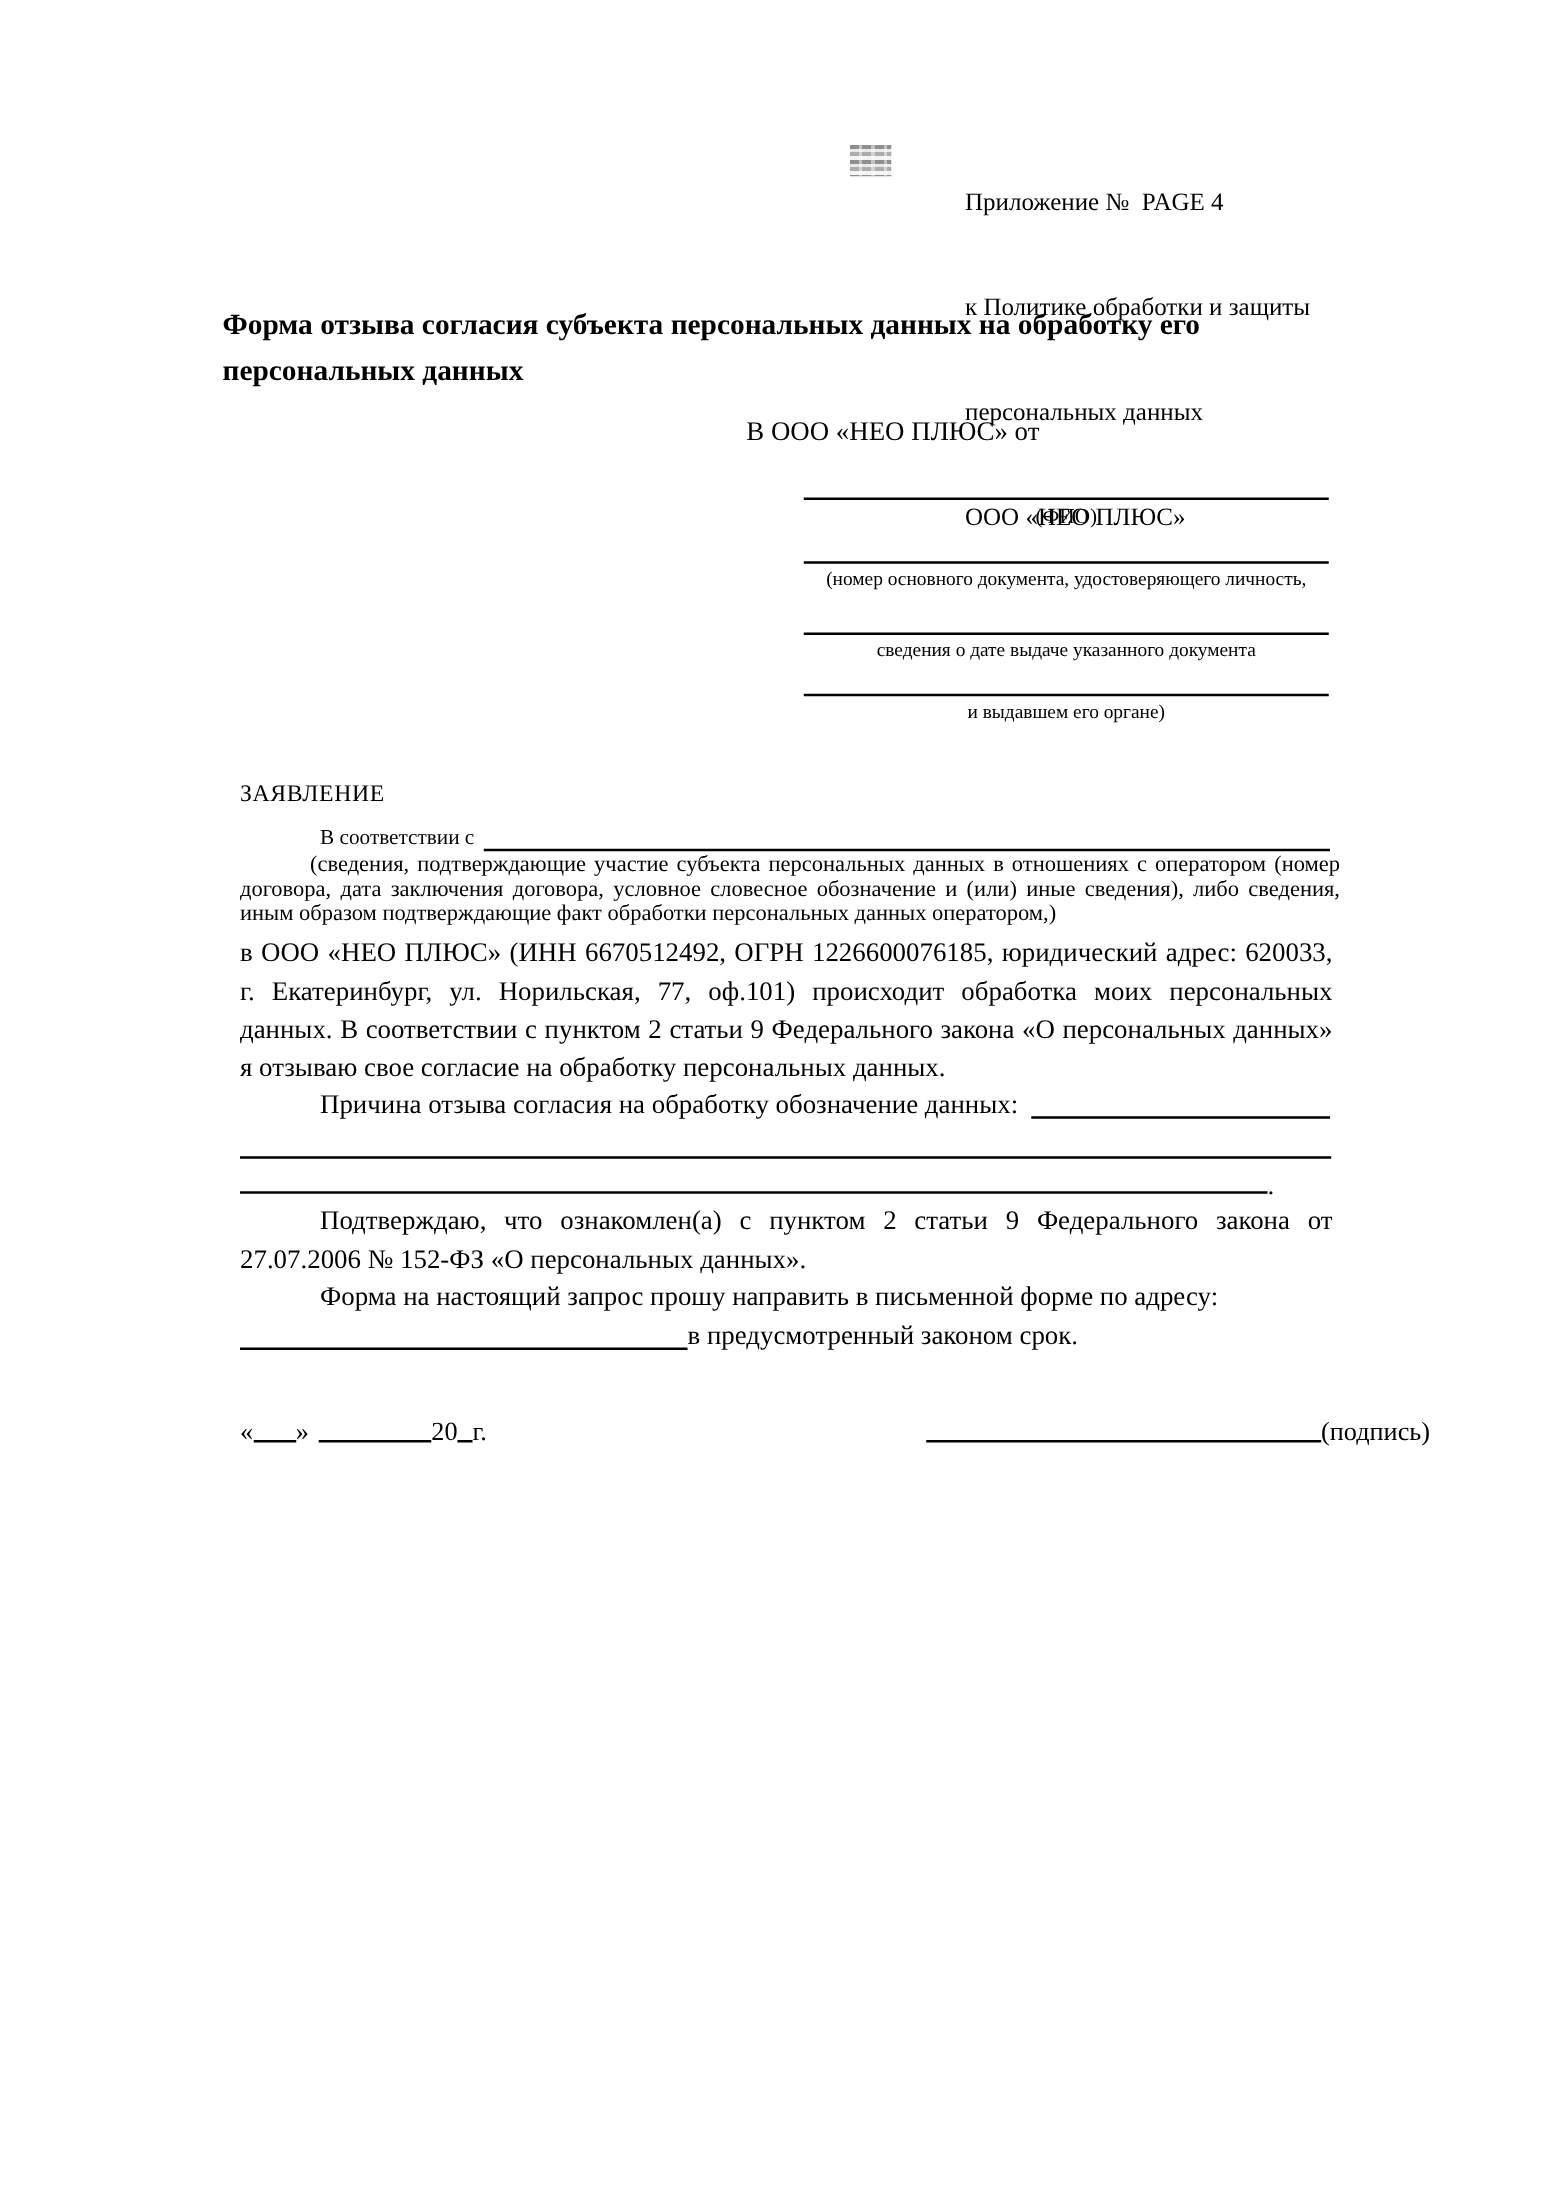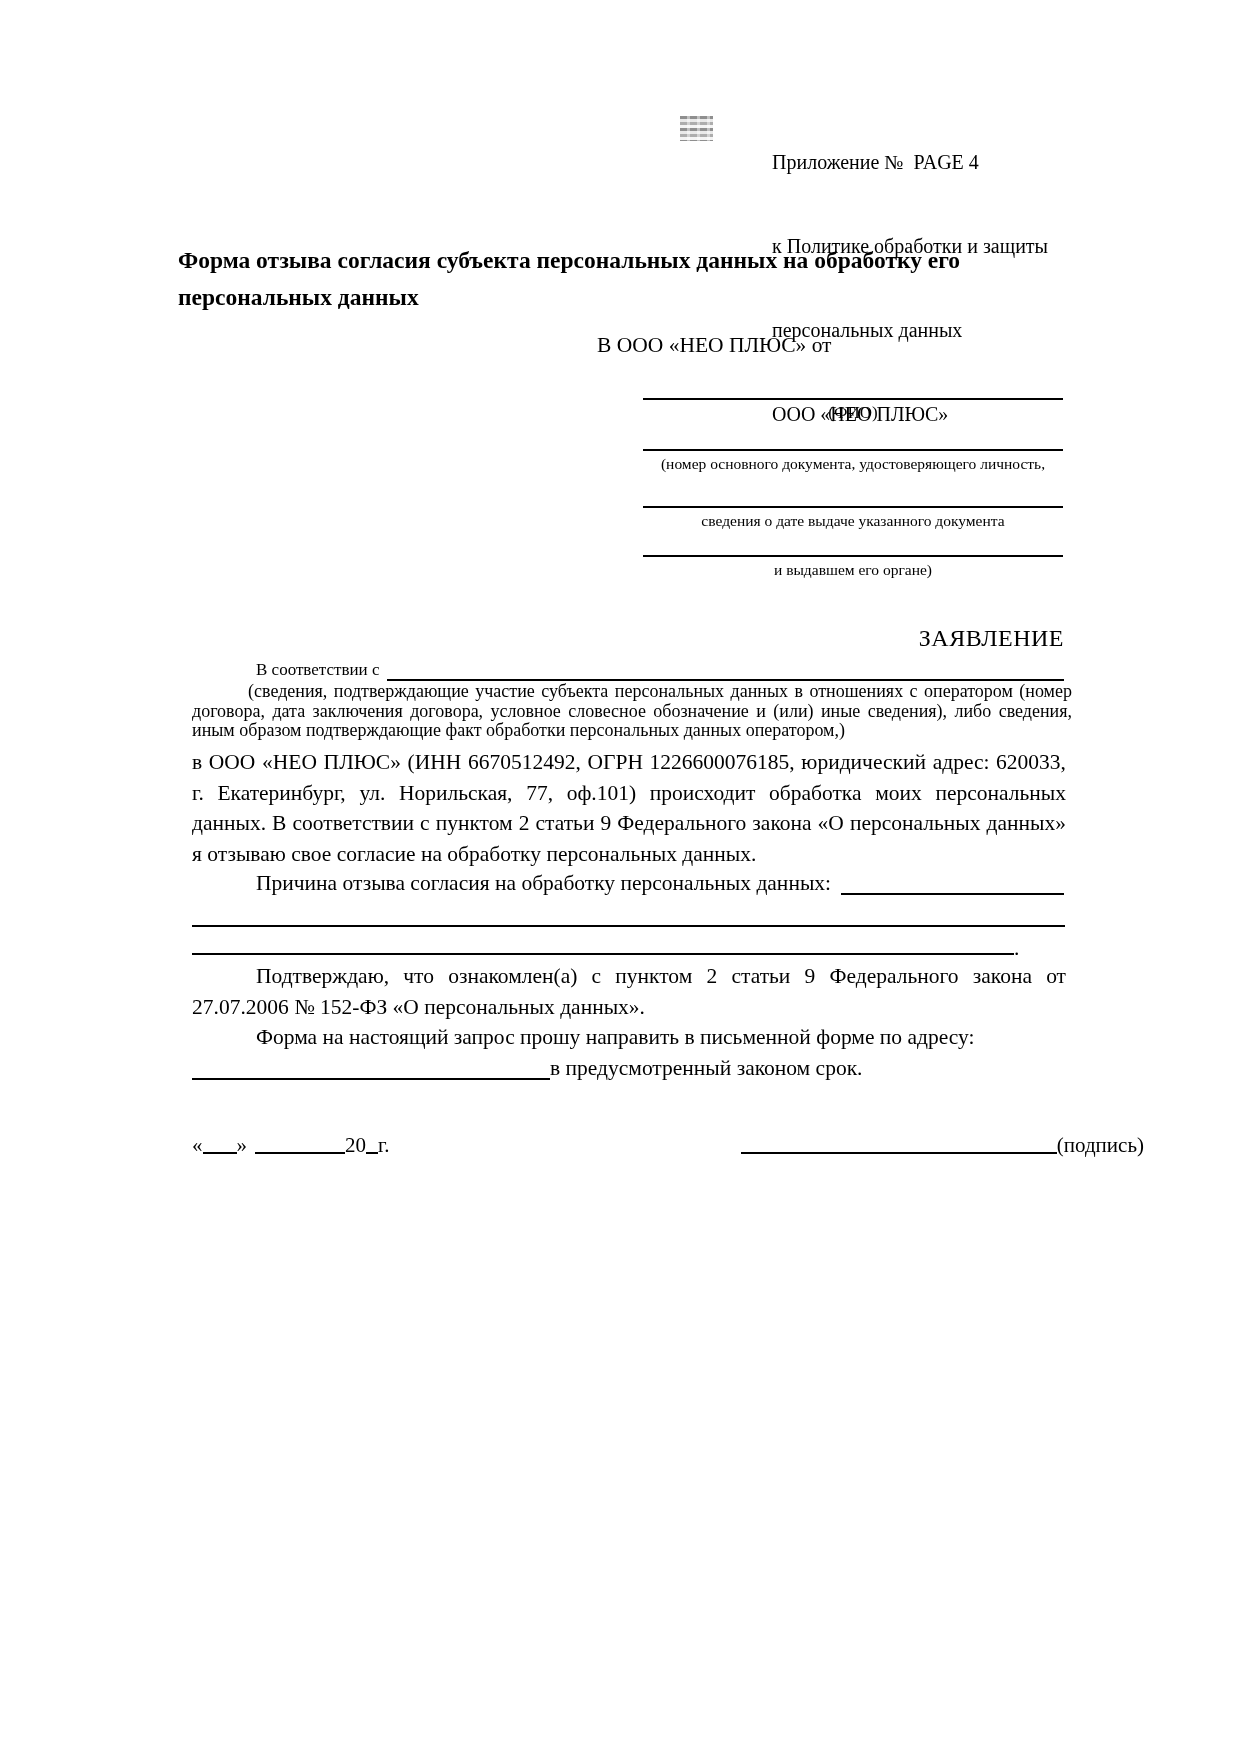--- a/index.html
+++ b/index.html
@@ -34,21 +34,21 @@
     position:absolute;left:611px;top:398px;width:420px;
   }
   .ufield{border-top:2.5px solid #000;}
   .fcap{text-align:center;padding-top:3px;font-size:15.5px;line-height:19px;}
   .fcap.fio{font-size:17px;}
   .gap1{margin-top:27px;}
   .gap2{margin-top:33px;}
   .gap3{margin-top:25px;}
   .statement-heading{
     position:absolute;left:160px;top:625px;width:872px;
-    text-align:right;font-size:24px;letter-spacing:.5px;
+    text-align:left;font-size:19px;letter-spacing:.5px;
   }
   .accordance{
     position:absolute;left:160px;top:656px;width:872px;
     display:flex;align-items:flex-end;font-size:17px;line-height:28px;
   }
   .accordance .txt{padding-left:64px;white-space:nowrap;padding-right:8px;}
   .fill{flex:1 1 auto;border-bottom:2.5px solid #000;margin-bottom:3px;min-width:40px;}
   .note{
     position:absolute;left:160px;top:682px;width:880px;
     font-size:18px;line-height:19.5px;text-align:justify;text-indent:56px;
@@ -130,21 +130,21 @@
   <div class="accordance">
     <span class="txt">В соответствии с</span>
     <span class="fill"></span>
   </div>
 
   <div class="note">(сведения, подтверждающие участие субъекта персональных данных в отношениях с оператором (номер договора, дата заключения договора, условное словесное обозначение и (или) иные сведения), либо сведения, иным образом подтверждающие факт обработки персональных данных оператором,)</div>
 
   <div class="main-para">в ООО «НЕО ПЛЮС» (ИНН 6670512492, ОГРН 1226600076185, юридический адрес: 620033, г. Екатеринбург, ул. Норильская, 77, оф.101) происходит обработка моих персональных данных. В соответствии с пунктом 2 статьи 9 Федерального закона «О персональных данных» я отзываю свое согласие на обработку персональных данных.</div>
 
   <div class="reason-row">
-    <span class="txt">Причина отзыва согласия на обработку персональных данных:</span>
+    <span class="txt">Причина отзыва согласия на обработку обозначение данных:</span>
     <span class="fill"></span>
   </div>
 
   <div class="blank-row1"></div>
 
   <div class="blank-row2">
     <span class="line2"></span>
     <span>.</span>
   </div>
 

